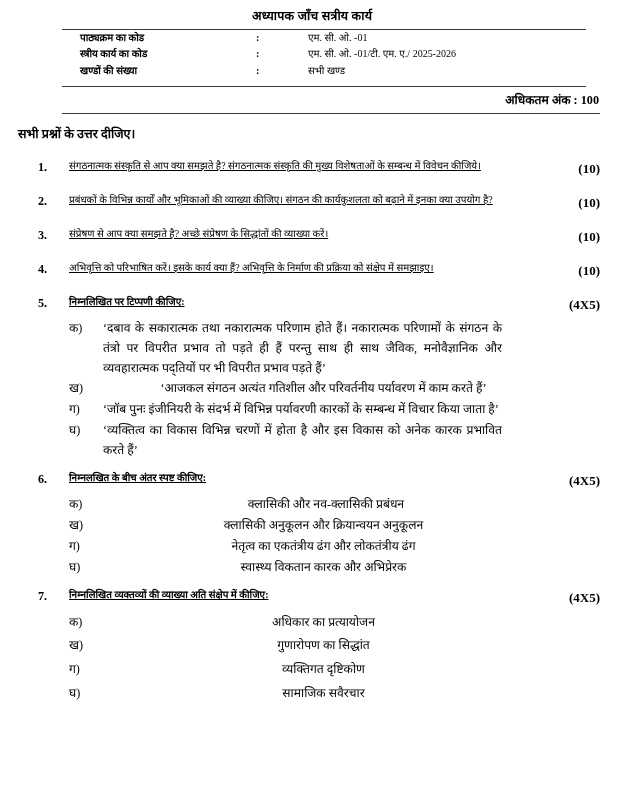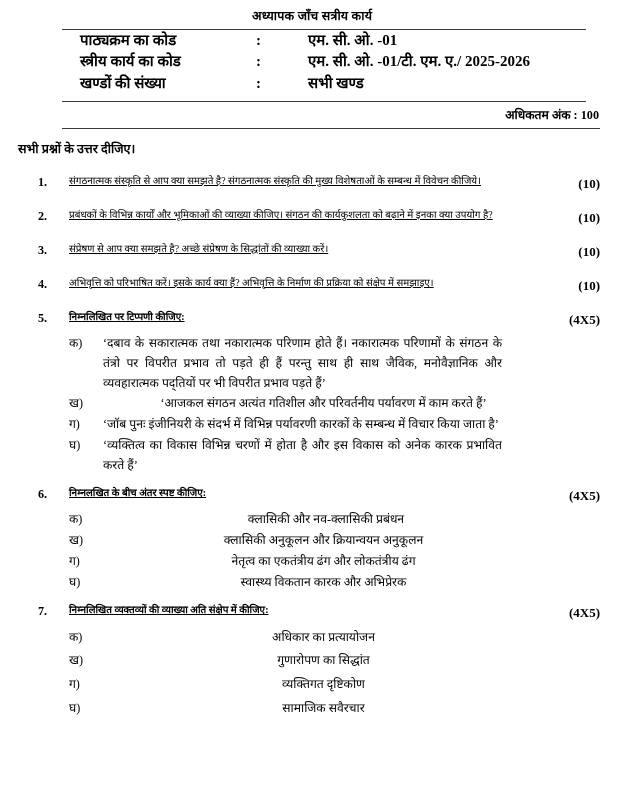--- a/index.html
+++ b/index.html
@@ -53,40 +53,40 @@
     width: 538px;
     margin-left: 62px;
     border-top: 1.4px solid #3a3a3a;
   }
 
   
   .info-table {
     margin: 0;
     margin-left: 62px;
     border-collapse: collapse;
-    font-size: 15px;
+    font-size: 10px;
     line-height: 1.0;
   }
   .info-table td {
     padding: 3.2px 0 3.2px 0;
     vertical-align: baseline;
     white-space: nowrap;
   }
   .info-label {
     font-weight: bold;
     width: 176px;
     padding-left: 18px !important;
   }
   .info-colon {
     font-weight: bold;
     width: 52px;
     text-align: left;
   }
   .info-value {
-    font-weight: bold;
+    font-weight: normal;
   }
 
   
   .max-marks {
     text-align: right;
     font-size: 12.2px;
     font-weight: bold;
     width: 538px;
     margin-left: 62px;
     padding-top: 4px;

